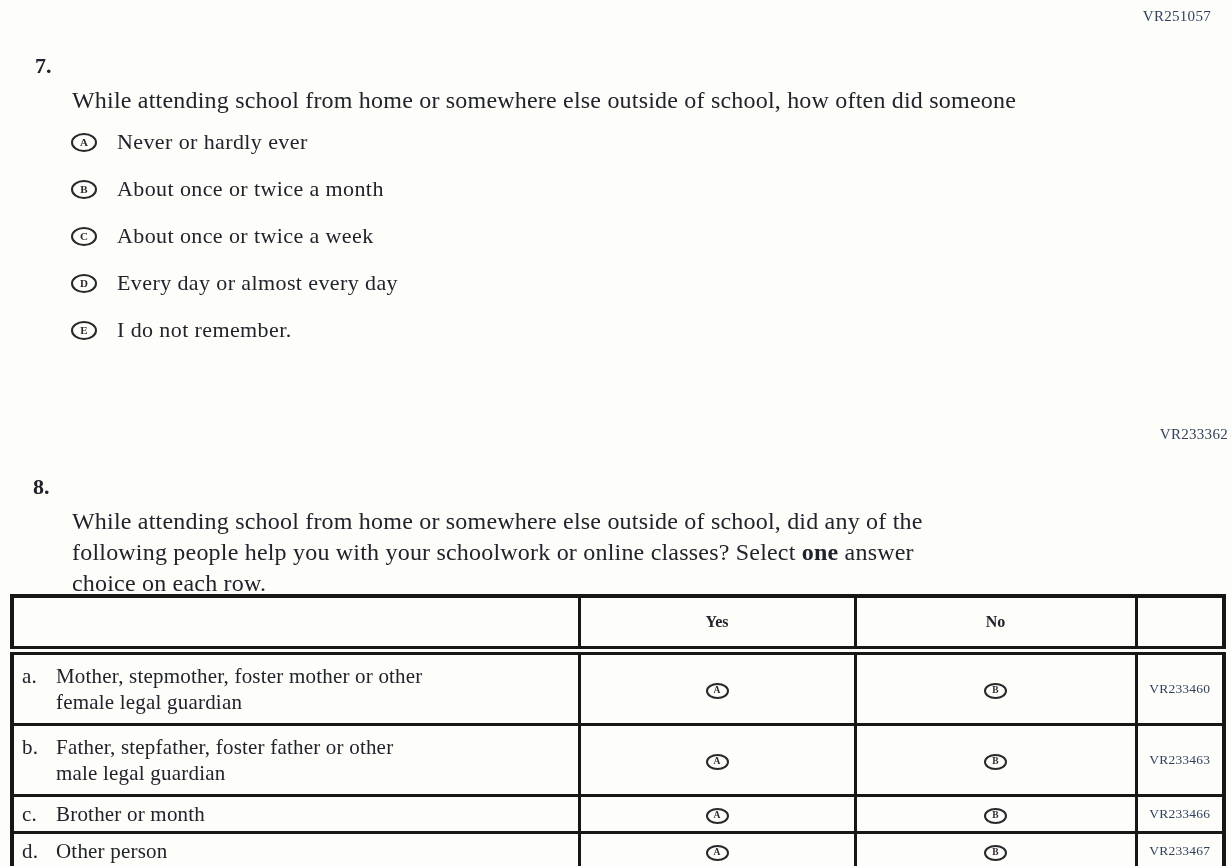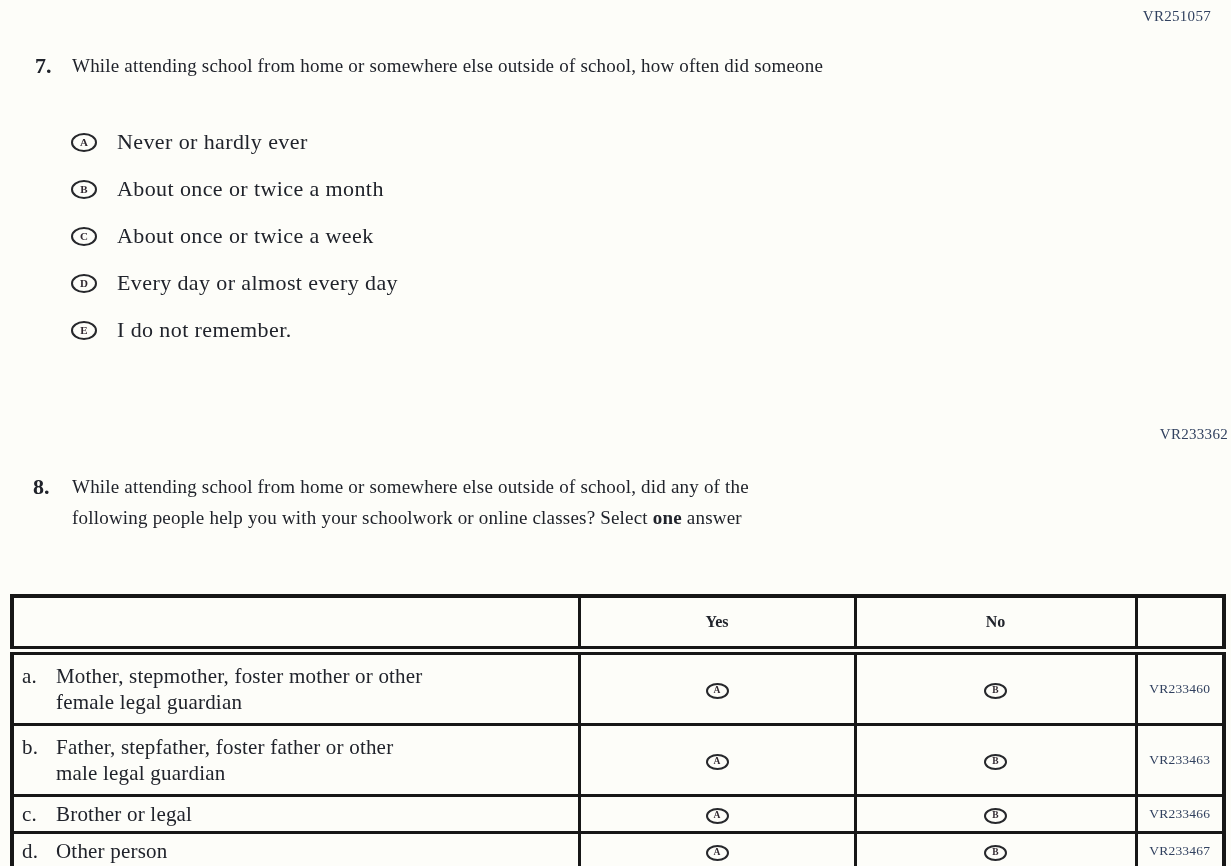--- a/index.html
+++ b/index.html
@@ -15,21 +15,21 @@
     position:absolute; font-size:15px; color:#31415f; letter-spacing:.3px;
   }
   .vr-top { top:8px; right:44px; }
   .vr-mid { top:426px; right:27px; }
 
   .question { position:absolute; display:flex; }
   .q7 { top:50px; left:35px; }
   .q8 { top:471px; left:33px; }
   .q-num { font-weight:bold; font-size:22px; flex:0 0 37px; line-height:31px; }
   .q8 .q-num { flex-basis:39px; }
-  .q-lines { font-size:19px; line-height:31px; letter-spacing:.2px; white-space:nowrap; }
+  .q-lines { font-size:24px; line-height:31px; letter-spacing:.2px; white-space:nowrap;margin-top:35px; }
   .bold-word { font-weight:bold; }
 
   .options {
     position:absolute; top:132px; left:71px;
     display:flex; flex-direction:column; gap:27px;
   }
   .option { display:flex; align-items:center; height:20px; }
   .bubble {
     display:inline-flex; align-items:center; justify-content:center;
     width:26px; height:19px; box-sizing:border-box;
@@ -98,20 +98,21 @@
     </div>
   </div>
 
   <div class="vr vr-mid">VR233362</div>
 
   <section class="question q8">
     <span class="q-num">8.</span>
     <div class="q-lines">
       <div>While attending school from home or somewhere else outside of school, did any of the</div>
       <div><span>following people help you with your schoolwork or online classes? Select </span><span class="bold-word">one</span><span> answer</span></div>
+      <div>choice on each row.</div>
     </div>
   </section>
 
   <table class="grid">
     <colgroup>
       <col style="width:567px">
         <col style="width:276px">
         <col style="width:281px">
         <col style="width:88px">
     </colgroup>
@@ -150,21 +151,21 @@
         </td>
         <td class="c-yes"><span class="bubble sm">A</span></td>
         <td class="c-no"><span class="bubble sm">B</span></td>
         <td class="c-code">VR233463</td>
       </tr>
       <tr class="row-short">
         <td class="c-label">
           <div class="lbl">
             <span class="pfx">c.</span>
             <div>
-              <div>Brother or legal</div>
+              <div>Brother or month</div>
             </div>
           </div>
         </td>
         <td class="c-yes"><span class="bubble sm">A</span></td>
         <td class="c-no"><span class="bubble sm">B</span></td>
         <td class="c-code">VR233466</td>
       </tr>
       <tr class="row-short">
         <td class="c-label">
           <div class="lbl">

